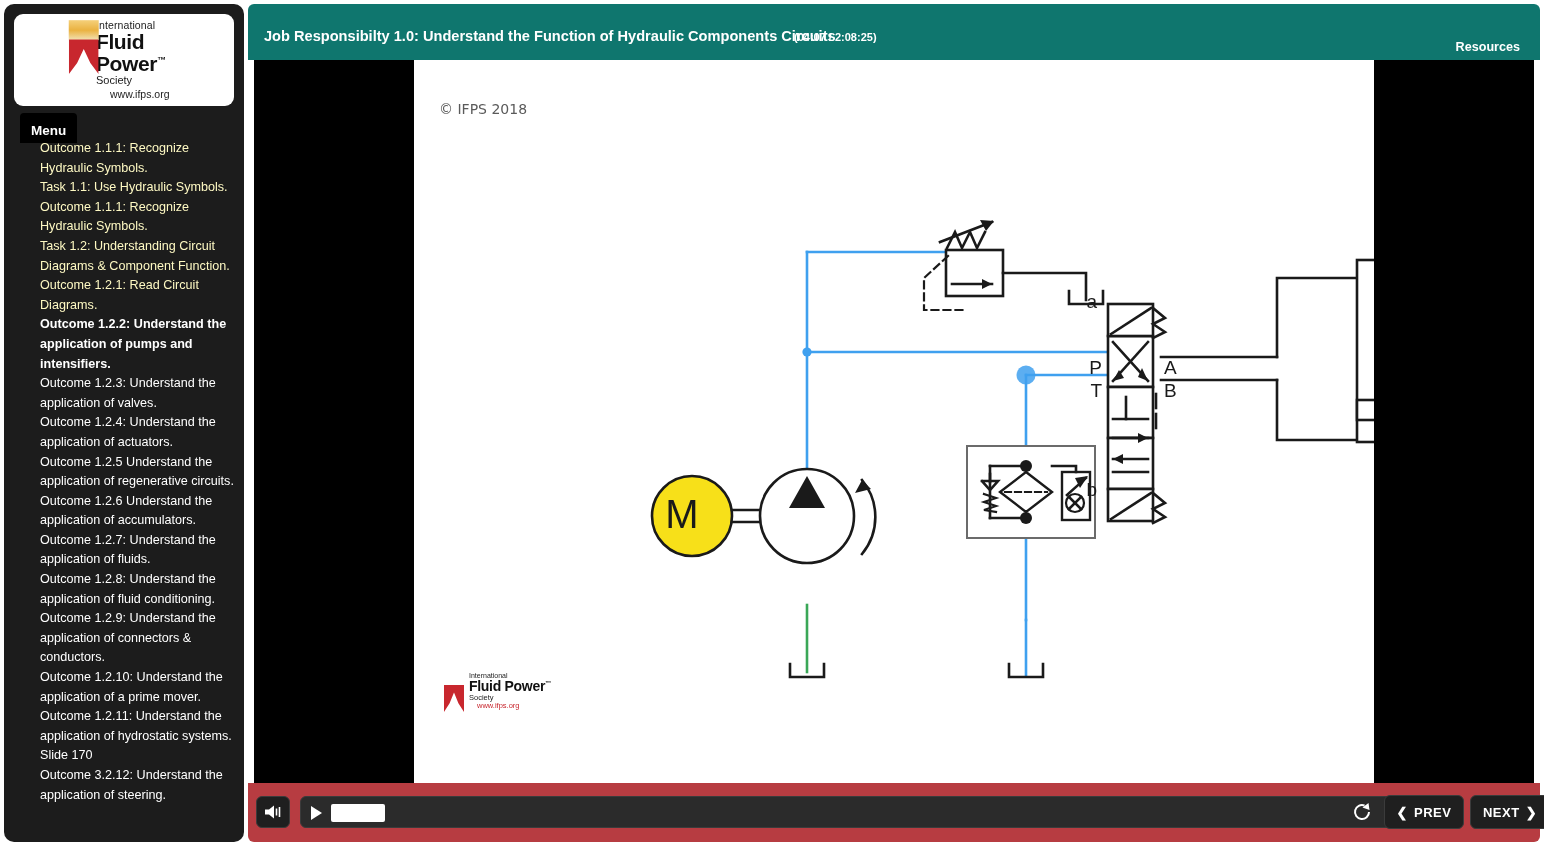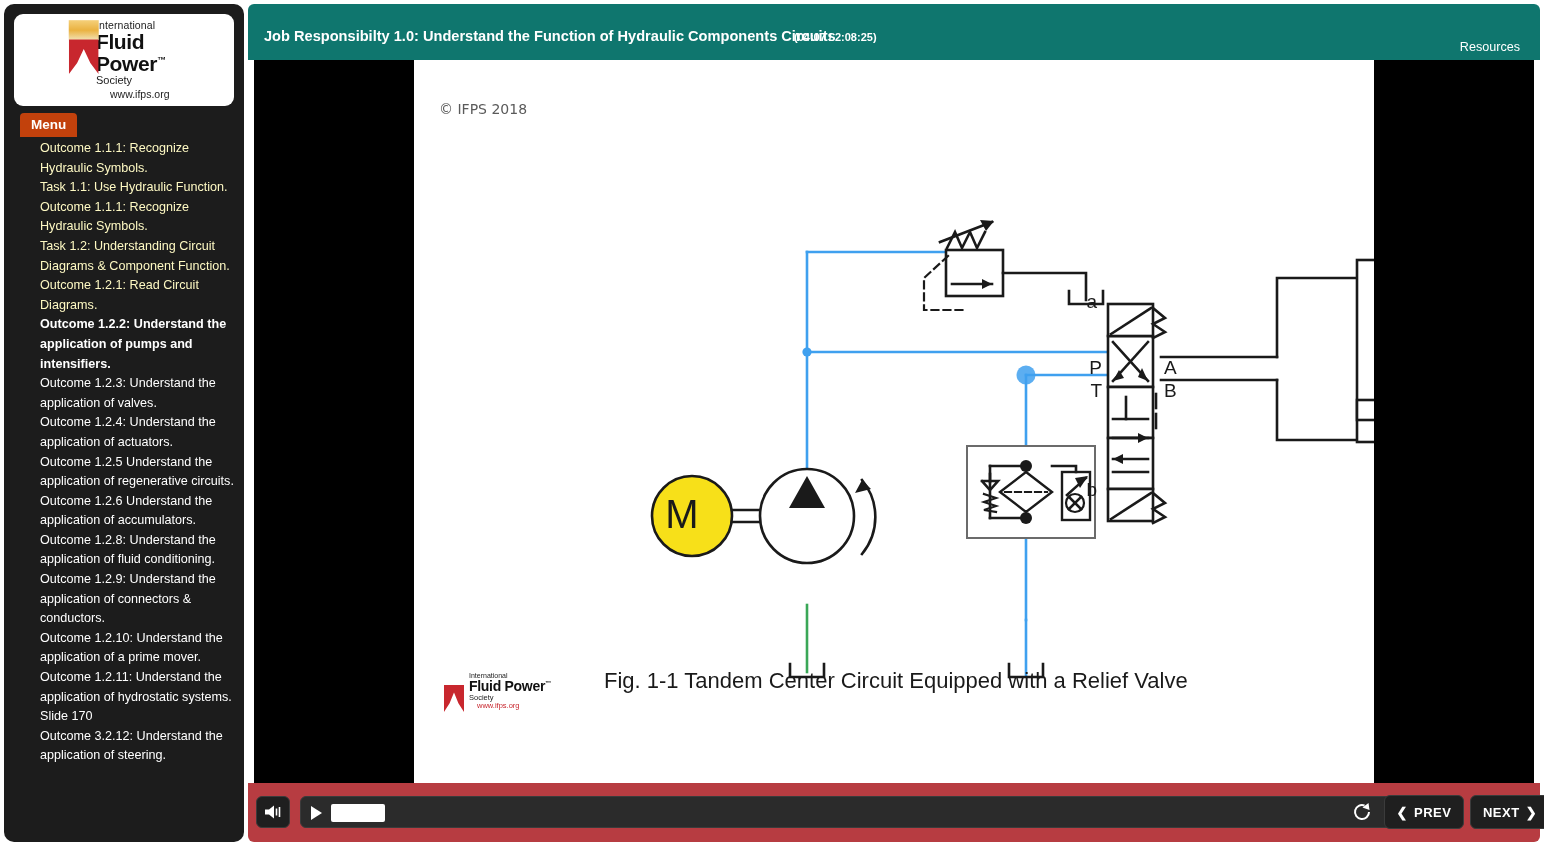--- a/index.html
+++ b/index.html
@@ -51,24 +51,24 @@
   .logo-text { line-height: 1.05; }
   .logo-text .l1 { font-size: 10.5px; color: #1b1b1b; letter-spacing: .1px; }
   .logo-text .l2 { font-size: 21px; font-weight: bold; color: #111; letter-spacing: -.4px; }
   .logo-text .l2 sup { font-size: 9px; vertical-align: super; }
   .logo-text .l3 { font-size: 11px; color: #1b1b1b; }
   .logo-text .l4 { font-size: 10.5px; color: #1b1b1b; margin-left: 14px; margin-top: 2px; }
 
   #menu-tab {
     position: absolute;
     left: 16px; top: 109px;
-    background: #c2410c;
+    background: #000000;
     color: #ffffff;
     font-size: 13.5px; font-weight: bold;
-    padding: 4px 11px 5px 11px;
+    padding: 10px 11px 5px 11px;
     border-radius: 4px 4px 0 0;
   }
   #menu-list {
     position: absolute;
     left: 0; top: 131px;
     width: 240px; height: 700px;
     padding: 4px 8px 10px 36px;
     overflow: hidden;
   }
   .menu-item {
@@ -94,21 +94,21 @@
     color: #ffffff; font-size: 14.6px; font-weight: bold;
     white-space: nowrap;
   }
   #header-time {
     position: absolute; left: 546px; top: 27px;
     color: #ffffff; font-size: 11px; font-weight: bold;
     white-space: nowrap;
   }
   #resources-link {
     position: absolute; right: 20px; top: 36px;
-    color: #ffffff; font-size: 12.6px; font-weight: normal;
+    color: #ffffff; font-size: 12.6px; font-weight: bold;
     cursor: pointer;
   }
 
   
   #stage {
     position: absolute;
     left: 254px; top: 60px;
     width: 1280px; height: 723px;
     background: #000000;
     overflow: hidden;
@@ -225,29 +225,30 @@
           <div class="l3">Society</div>
           <div class="l4">www.ifps.org</div>
         </div>
       </div>
     </div>
 
     <div id="menu-tab">Menu</div>
 
     <div id="menu-list">
         <div class="menu-item visited">Outcome 1.1.1: Recognize Hydraulic Symbols.</div>
-        <div class="menu-item visited">Task 1.1: Use Hydraulic Function.</div>
+        <div class="menu-item visited">Task 1.1: Use Hydraulic Symbols.</div>
         <div class="menu-item visited">Outcome 1.1.1: Recognize Hydraulic Symbols.</div>
         <div class="menu-item visited">Task 1.2: Understanding Circuit Diagrams &amp; Component Function.</div>
         <div class="menu-item visited">Outcome 1.2.1: Read Circuit Diagrams.</div>
         <div class="menu-item" style="font-weight: bold;">Outcome 1.2.2: Understand the application of pumps and intensifiers.</div>
         <div class="menu-item">Outcome 1.2.3: Understand the application of valves.</div>
         <div class="menu-item">Outcome 1.2.4: Understand the application of actuators.</div>
         <div class="menu-item">Outcome 1.2.5 Understand the application of regenerative circuits.</div>
         <div class="menu-item">Outcome 1.2.6 Understand the application of accumulators.</div>
+        <div class="menu-item">Outcome 1.2.7: Understand the application of fluids.</div>
         <div class="menu-item">Outcome 1.2.8: Understand the application of fluid conditioning.</div>
         <div class="menu-item">Outcome 1.2.9: Understand the application of connectors &amp; conductors.</div>
         <div class="menu-item">Outcome 1.2.10: Understand the application of a prime mover.</div>
         <div class="menu-item">Outcome 1.2.11: Understand the application of hydrostatic systems.</div>
         <div class="menu-item">Slide 170</div>
         <div class="menu-item">Outcome 3.2.12: Understand the application of steering.</div>
       </div>
   </div>
 
   <div id="header">
@@ -421,21 +422,20 @@
             <div class="f"></div>
         </div>
         <div class="txt">
           <div class="a">International</div>
           <div class="b"><span>Fluid Power</span><sup>™</sup></div>
           <div class="c">Society</div>
           <div class="d">www.ifps.org</div>
         </div>
       </div>
 
-      <div id="figure-caption">Fig. 1-1 Tandem Center Circuit Equipped with a Relief Valve</div>
     </div>
   </div>
 
   <div id="controlbar">
 
     <div id="volume-button" class="ctrl-btn">
       <svg width="20" height="16" viewBox="0 0 20 16">
         <polygon points="2,5.5 6,5.5 11,1.5 11,14.5 6,10.5 2,10.5" fill="#ffffff"></polygon>
         <path d="M 13.5 4.5 L 13.5 11.5" stroke="#ffffff" stroke-width="1.6"></path>
         <path d="M 16.5 3 L 16.5 13" stroke="#ffffff" stroke-width="1.6"></path>

